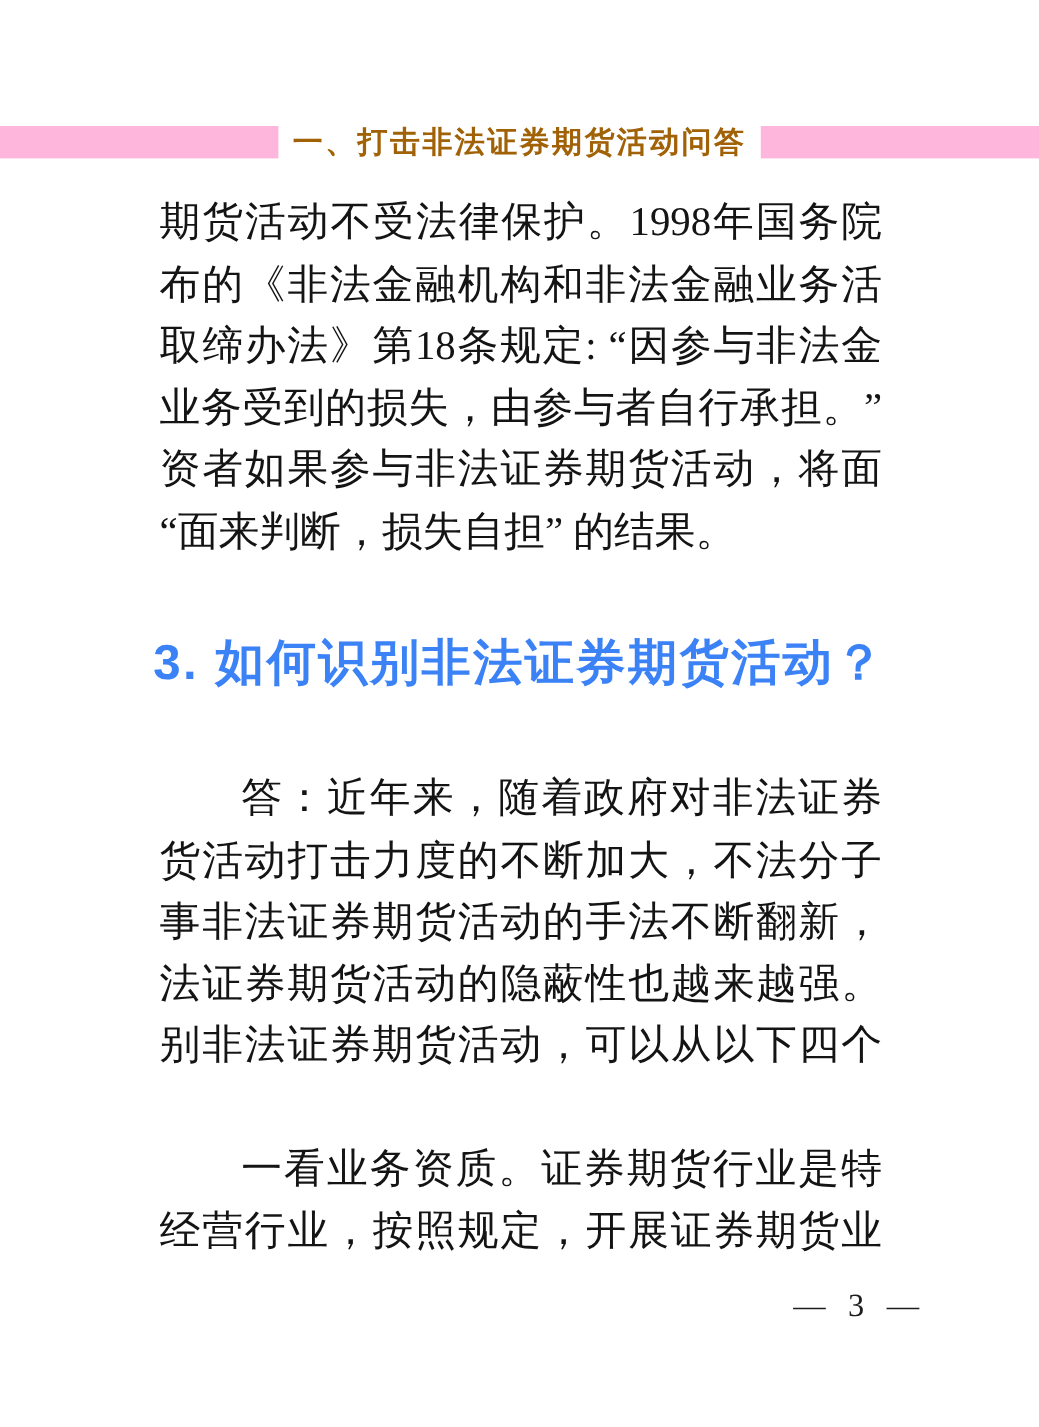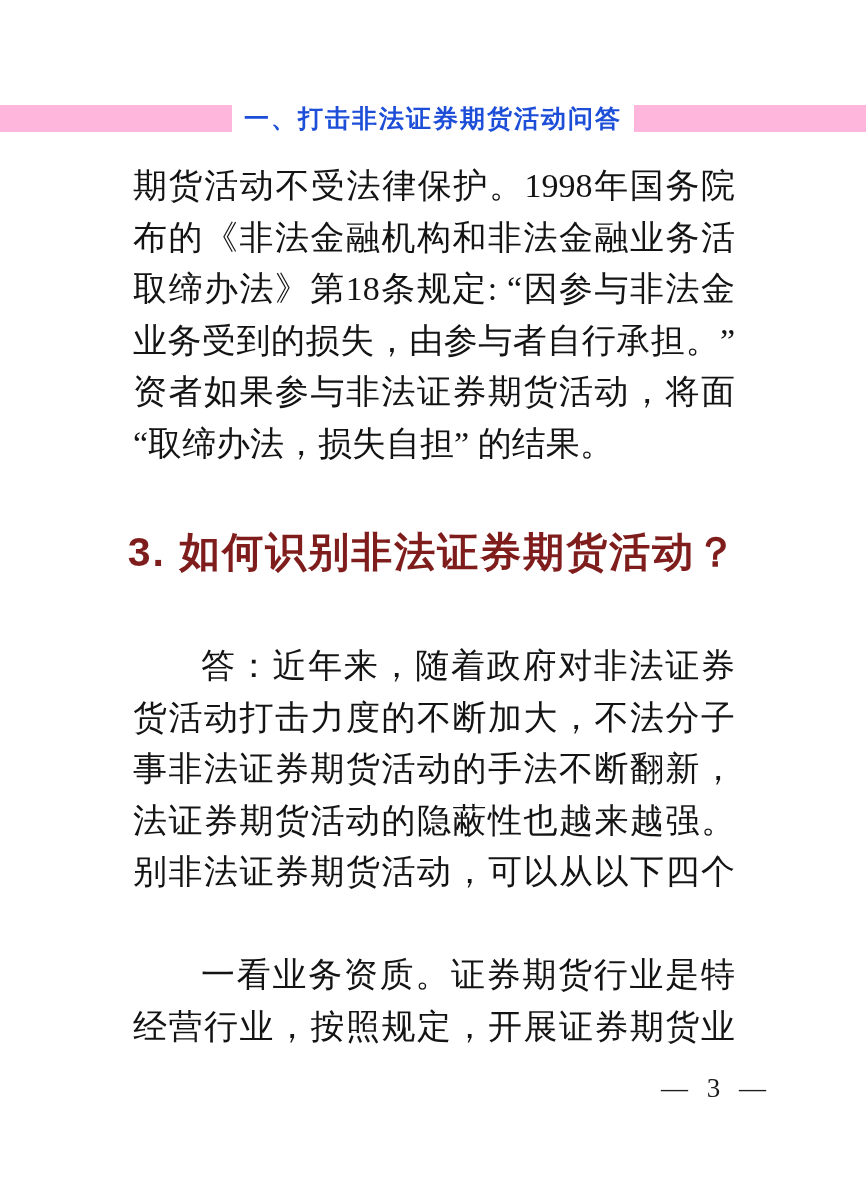--- a/index.html
+++ b/index.html
@@ -32,21 +32,21 @@
     background: #ffb6dd;
   }
   .header-title {
     flex: 0 0 auto;
     padding: 0 12px;
     white-space: nowrap;
     font-family: "Liberation Sans", "DejaVu Sans", sans-serif;
     font-weight: bold;
     font-size: 25px;
     letter-spacing: 2px;
-    color: #1d4ed8;
+    color: #a16207;
   }
   
   .para {
     position: absolute;
     left: 133px;
     width: 602px;
     font-size: 34px;
   }
   .line {
     height: 51.5px;
@@ -71,21 +71,21 @@
     top: 524px;
     left: 0;
     width: 866px;
     margin: 0;
     text-align: center;
     font-family: "Liberation Sans", "DejaVu Sans", sans-serif;
     font-weight: bold;
     font-size: 41px;
     line-height: 56px;
     letter-spacing: 2px;
-    color: #7f1d1d;
+    color: #3b82f6;
   }
   
   .footer {
     position: absolute;
     top: 1071px;
     right: 94px;
     font-size: 27px;
     line-height: 34px;
     letter-spacing: 6px;
     color: #1e1e1e;
@@ -101,21 +101,21 @@
     <div class="header-title">一、打击非法证券期货活动问答</div>
     <div class="header-bar"></div>
   </div>
 
   <div class="para para1">
     <div class="line">期货活动不受法律保护。1998年国务院发</div>
     <div class="line">布的《非法金融机构和非法金融业务活动</div>
     <div class="line">取缔办法》第18条规定: “因参与非法金融</div>
     <div class="line">业务受到的损失，由参与者自行承担。” 投</div>
     <div class="line">资者如果参与非法证券期货活动，将面临</div>
-    <div class="line last">“取缔办法，损失自担” 的结果。</div>
+    <div class="line last">“面来判断，损失自担” 的结果。</div>
   </div>
 
   <h2 class="heading">3. 如何识别非法证券期货活动？</h2>
 
   <div class="para para2">
     <div class="line indent">答：近年来，随着政府对非法证券期</div>
     <div class="line">货活动打击力度的不断加大，不法分子从</div>
     <div class="line">事非法证券期货活动的手法不断翻新，非</div>
     <div class="line">法证券期货活动的隐蔽性也越来越强。识</div>
     <div class="line">别非法证券期货活动，可以从以下四个方</div>

